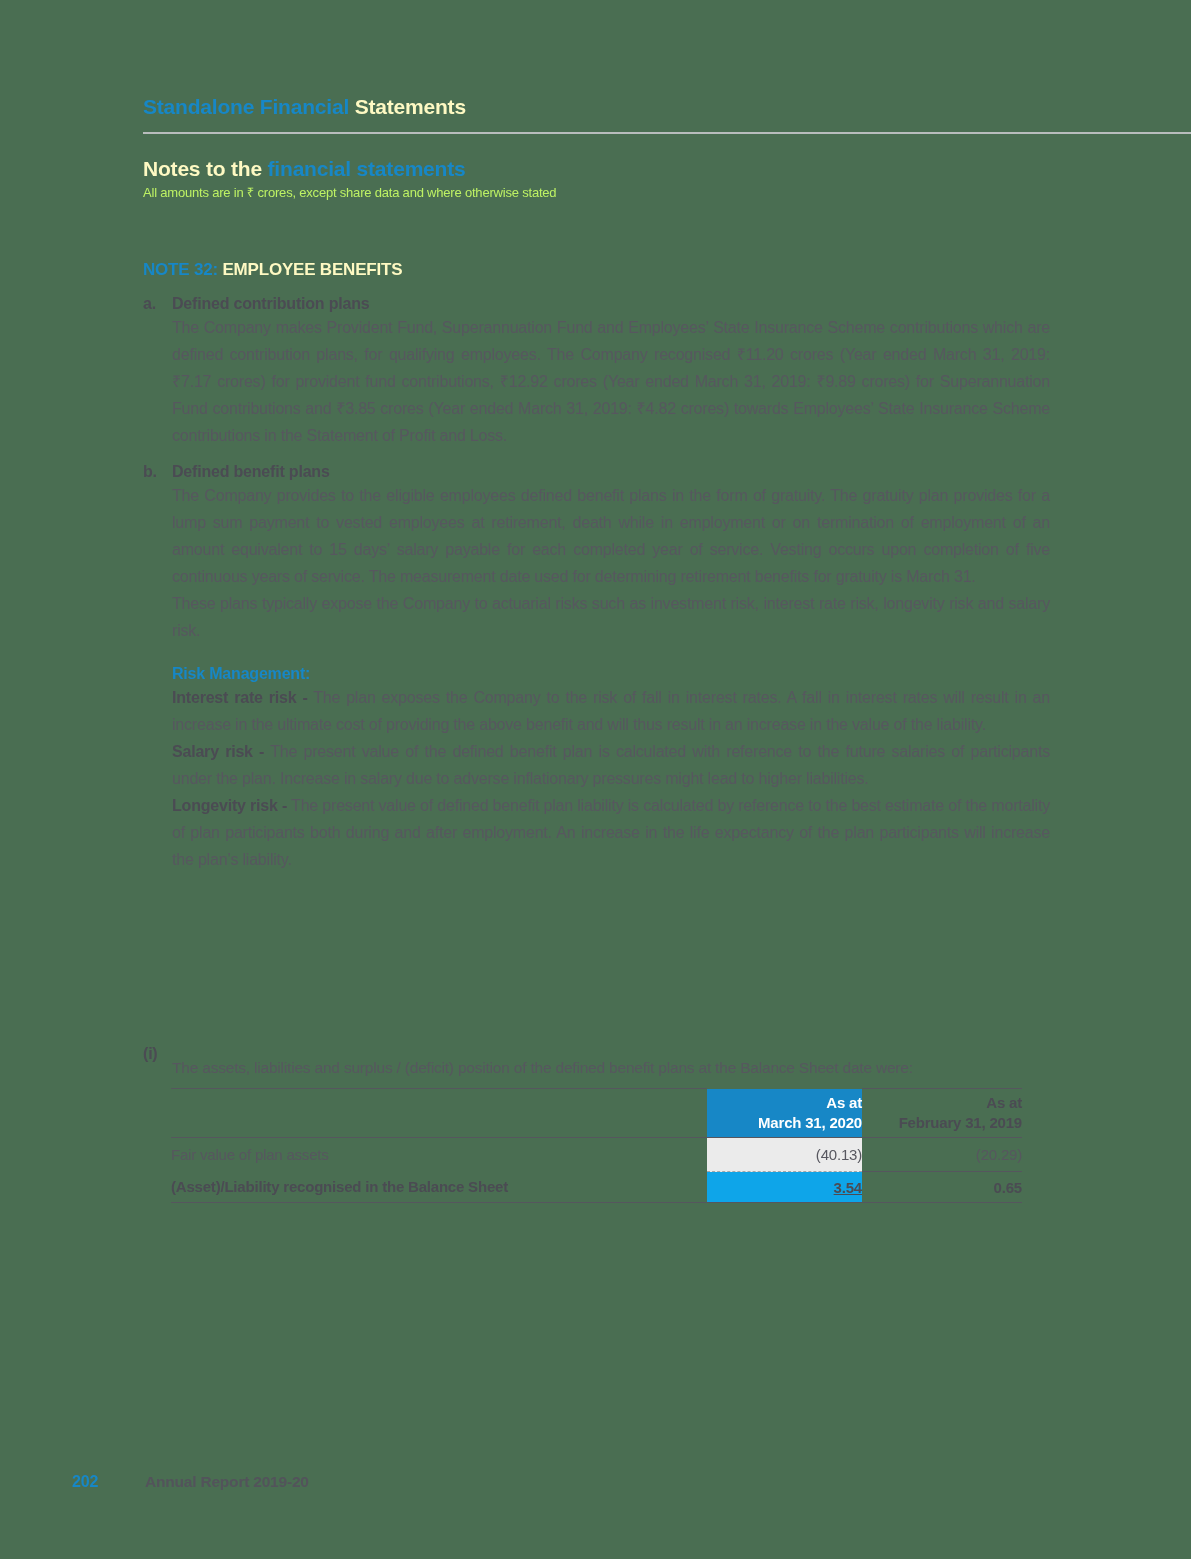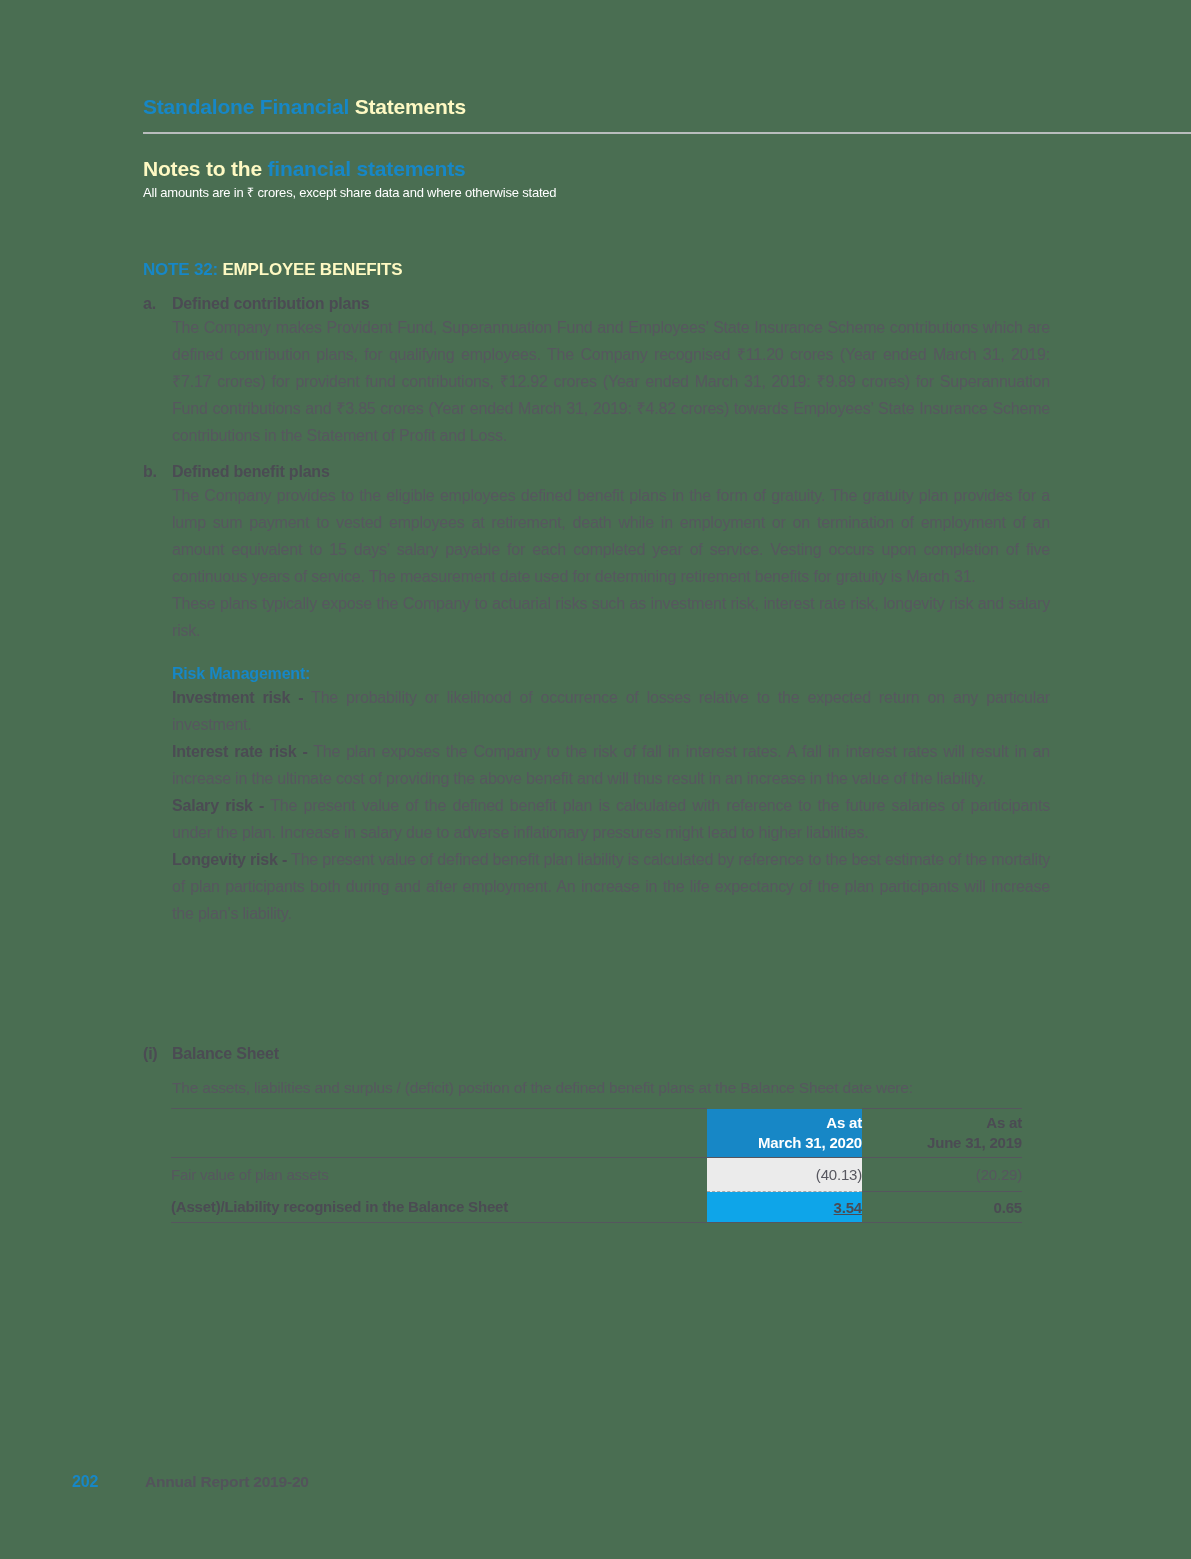--- a/index.html
+++ b/index.html
@@ -13,21 +13,21 @@
     position:relative;width:1191px;height:1559px;overflow:hidden;
     letter-spacing:-0.2px;
   }
   
   .topbar{position:absolute;left:143px;top:95px;font-size:21px;font-weight:bold;white-space:nowrap;}
   .accent{color:#1787C6;}
   .dark{color:#fef9c3;}
   .top-rule{position:absolute;left:143px;top:132px;width:1048px;height:2px;background:#B9BDBD;}
   .notes-block{position:absolute;left:143px;top:157px;}
   .notes-title{font-size:21px;font-weight:bold;line-height:24px;white-space:nowrap;}
-  .amounts-note{font-size:13px;color:#ffffff;margin-top:2px;white-space:nowrap;}
+  .amounts-note{font-size:13px;color:#bef264;margin-top:2px;white-space:nowrap;}
 
   
   .content{position:absolute;left:143px;top:260px;width:907px;color:#57575F;}
   .note-title{font-size:17px;font-weight:bold;color:#4B4B53;margin:0 0 14px 0;}
   .item{display:flex;}
   .marker{flex:0 0 29px;font-weight:bold;color:#4B4B53;font-size:16px;line-height:20px;}
   .item-body{flex:1;min-width:0;}
   .sec-heading{font-size:16px;font-weight:bold;color:#4B4B53;line-height:20px;}
   p.body{
     margin:0;font-size:16px;line-height:27px;text-align:justify;color:#57575F;
@@ -107,56 +107,54 @@
 
     <div class="item mt-b">
       <div class="marker">b.</div>
       <div class="item-body">
         <div class="sec-heading">Defined benefit plans</div>
         <p class="body mt-b-para">The Company provides to the eligible employees defined benefit plans in the form of gratuity. The gratuity plan provides for a lump sum payment to vested employees at retirement, death while in employment or on termination of employment of an amount equivalent to 15 days’ salary payable for each completed year of service. Vesting occurs upon completion of five continuous years of service. The measurement date used for determining retirement benefits for gratuity is March 31.</p>
         <p class="body mt-b-para2">These plans typically expose the Company to actuarial risks such as investment risk, interest rate risk, longevity risk and salary risk.</p>
 
         <div class="risk-heading">Risk Management:</div>
 
-        <p class="body risk-para"><span class="term">Investment risk -</span><span> The probability or likelihood of occurrence of losses relative to the expected return on any particular investment.</span></p>
 
         <p class="body risk-para"><span class="term">Interest rate risk -</span><span> The plan exposes the Company to the risk of fall in interest rates. A fall in interest rates will result in an increase in the ultimate cost of providing the above benefit and will thus result in an increase in the value of the liability.</span></p>
 
         <p class="body risk-para"><span class="term">Salary risk -</span><span> The present value of the defined benefit plan is calculated with reference to the future salaries of participants under the plan. Increase in salary due to adverse inflationary pressures might lead to higher liabilities.</span></p>
 
         <p class="body risk-para"><span class="term">Longevity risk -</span><span> The present value of defined benefit plan liability is calculated by reference to the best estimate of the mortality of plan participants both during and after employment. An increase in the life expectancy of the plan participants will increase the plan’s liability.</span></p>
       </div>
     </div>
   </div>
 
   <div class="balance-block">
     <div class="item">
       <div class="marker">(i)</div>
       <div class="item-body">
-        <div class="sec-heading">Balance Sheet</div>
         <p class="bs-intro">The assets, liabilities and surplus / (deficit) position of the defined benefit plans at the Balance Sheet date were:</p>
       </div>
     </div>
 
     <table class="fin">
       <colgroup>
           <col class="c-label">
           <col class="c-2020">
           <col class="c-2019">
         </colgroup>
       <tbody>
         <tr>
           <td class="h-cell"></td>
           <td class="h-2020">
             <div>As at</div>
             <div>March 31, 2020</div>
           </td>
           <td class="h-cell h-2019">
             <div>As at</div>
-            <div>June 31, 2019</div>
+            <div>February 31, 2019</div>
           </td>
         </tr>
         <tr>
           <td class="r-label">Fair value of plan assets</td>
           <td class="r-2020">(40.13)</td>
           <td class="r-2019">(20.29)</td>
         </tr>
         <tr class="total">
           <td class="r-label t-label">(Asset)/Liability recognised in the Balance Sheet</td>
           <td class="r-2020 t-2020">3.54</td>

